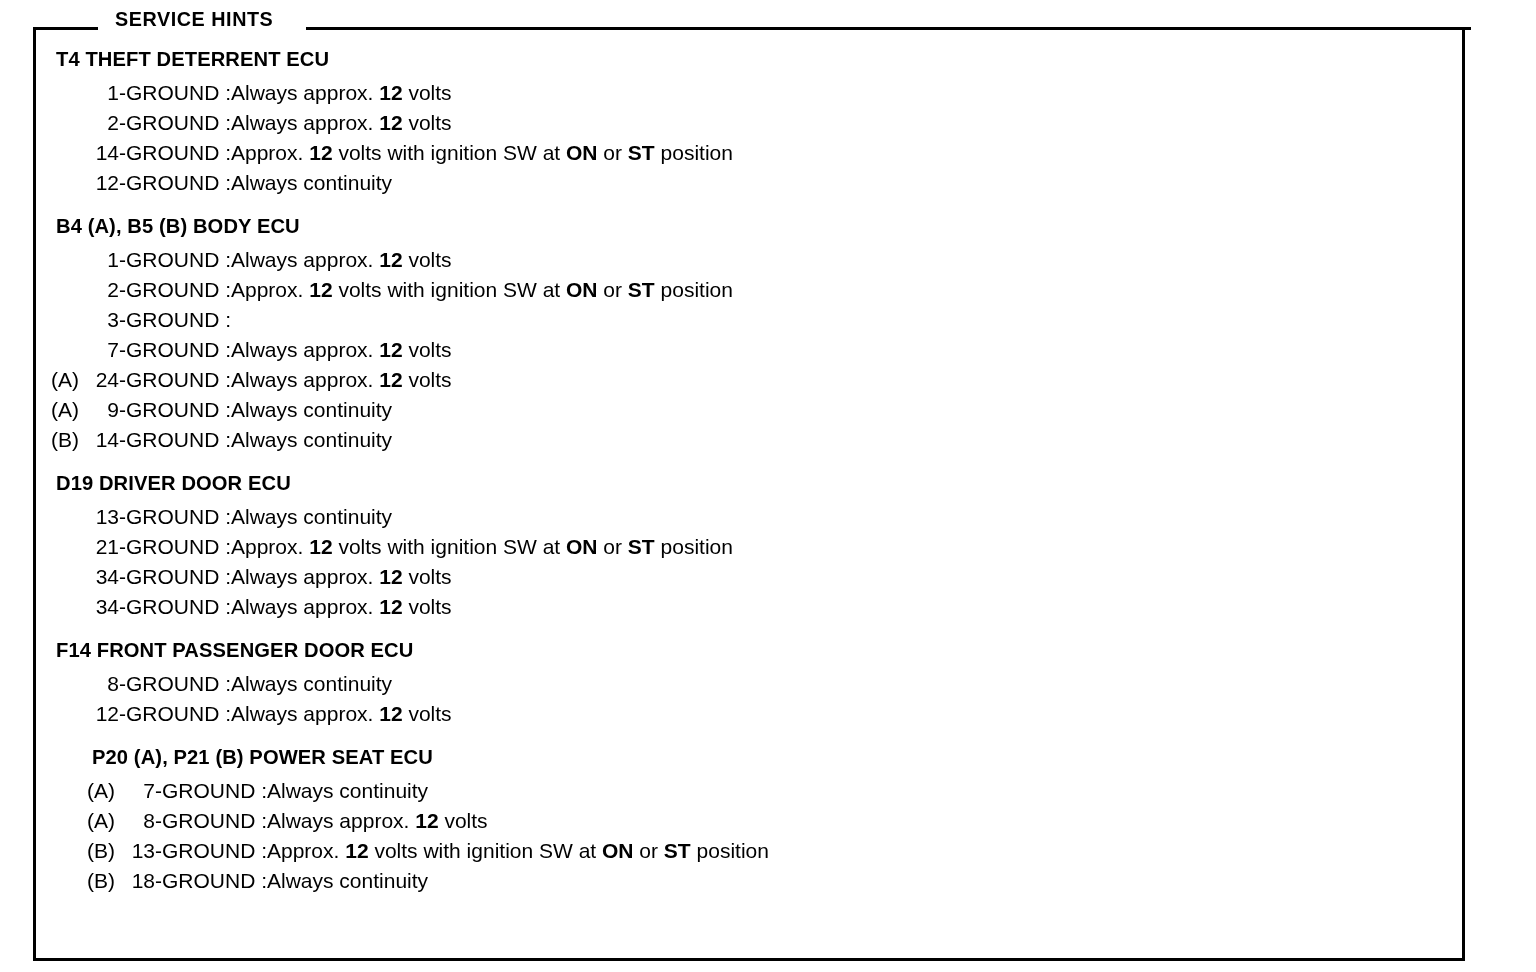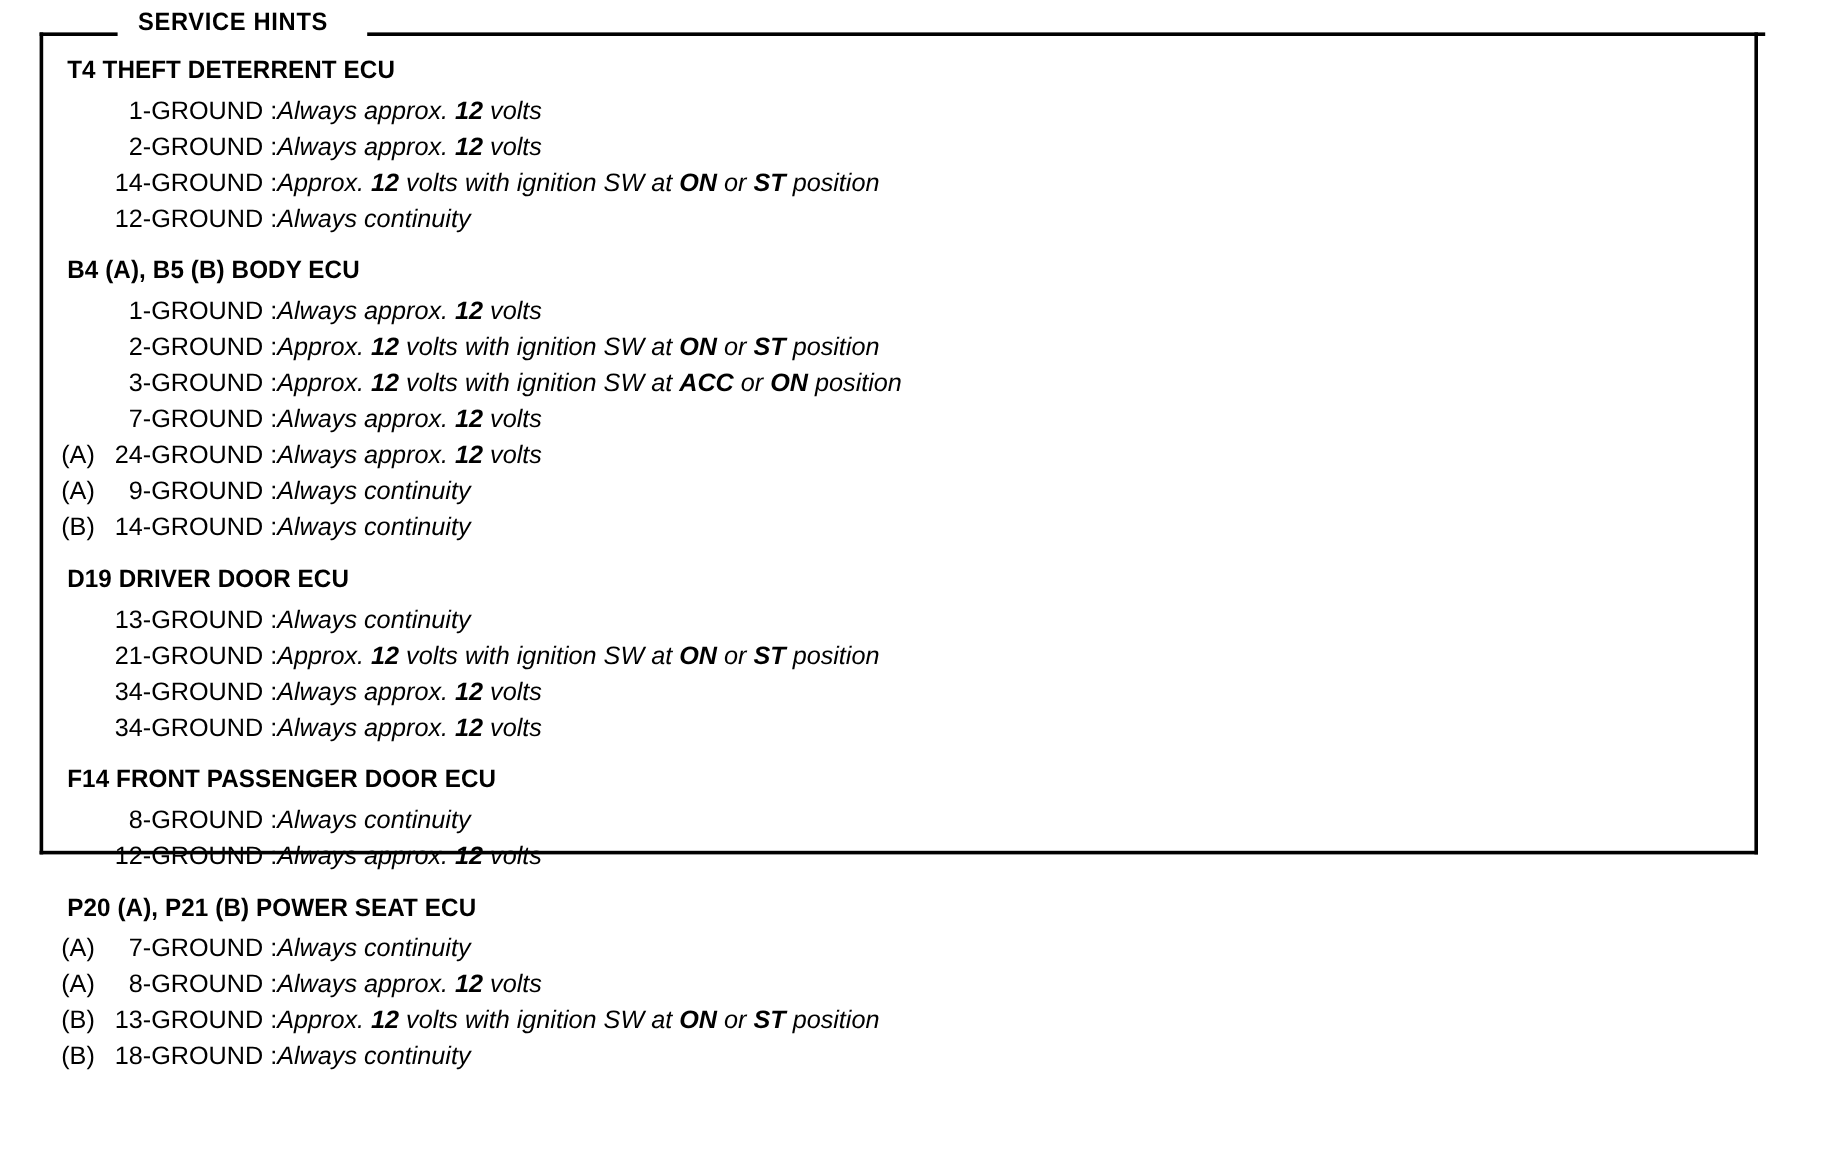--- a/index.html
+++ b/index.html
@@ -15,21 +15,21 @@
     color: #000000;
     overflow: hidden;
   }
 
   
   #panel {
     position: absolute;
     left: 33px;
     top: 27px;
     width: 1432px;
-    height: 685px;
+    height: 934px;
     box-sizing: border-box;
     border-left: 3px solid #000;
     border-right: 3px solid #000;
     border-bottom: 3px solid #000;
   }
 
   
   .top-rule {
     position: absolute;
     top: 0;
@@ -55,21 +55,21 @@
 
   
   #content {
     position: absolute;
     left: 0;
     top: 21px;
     right: 12px;
   }
 
   .ecu-section { margin-bottom: 17px; }
-  .ecu-section:last-child { margin-bottom: 16px; }
+  .ecu-section:last-child { margin-bottom: 16px; padding-left: 36px; }
 
   .section-title {
     font-size: 21px;
     font-weight: bold;
     letter-spacing: 0.1px;
     line-height: 1;
     margin: 0 0 9px 20px;
     white-space: nowrap;
     transform: scaleX(0.96);
     transform-origin: left center;
@@ -92,21 +92,21 @@
     flex: none;
   }
   
   .pin-no {
     display: inline-block;
     width: 30px;
     text-align: right;
     flex: none;
   }
   .stem { flex: none; }
-  .desc { flex: none; font-style: italic; }
+  .desc { flex: none; }
 
   b { font-weight: bold; }
 </style>
 </head>
 <body>
 
 <div id="panel">
 
   <div class="top-rule left"></div>
   <div class="top-rule right"></div>
@@ -152,21 +152,20 @@
         <div class="pin-row">
           <span class="conn"></span>
           <span class="pin-no">2</span>
           <span class="stem">-GROUND : </span>
           <span class="desc">Approx. <b>12</b> volts with ignition SW at <b>ON</b> or <b>ST</b> position</span>
         </div>
         <div class="pin-row">
           <span class="conn"></span>
           <span class="pin-no">3</span>
           <span class="stem">-GROUND : </span>
-          <span class="desc">Approx. <b>12</b> volts with ignition SW at <b>ACC</b> or <b>ON</b> position</span>
         </div>
         <div class="pin-row">
           <span class="conn"></span>
           <span class="pin-no">7</span>
           <span class="stem">-GROUND : </span>
           <span class="desc">Always approx. <b>12</b> volts</span>
         </div>
         <div class="pin-row">
           <span class="conn">(A)</span>
           <span class="pin-no">24</span>

